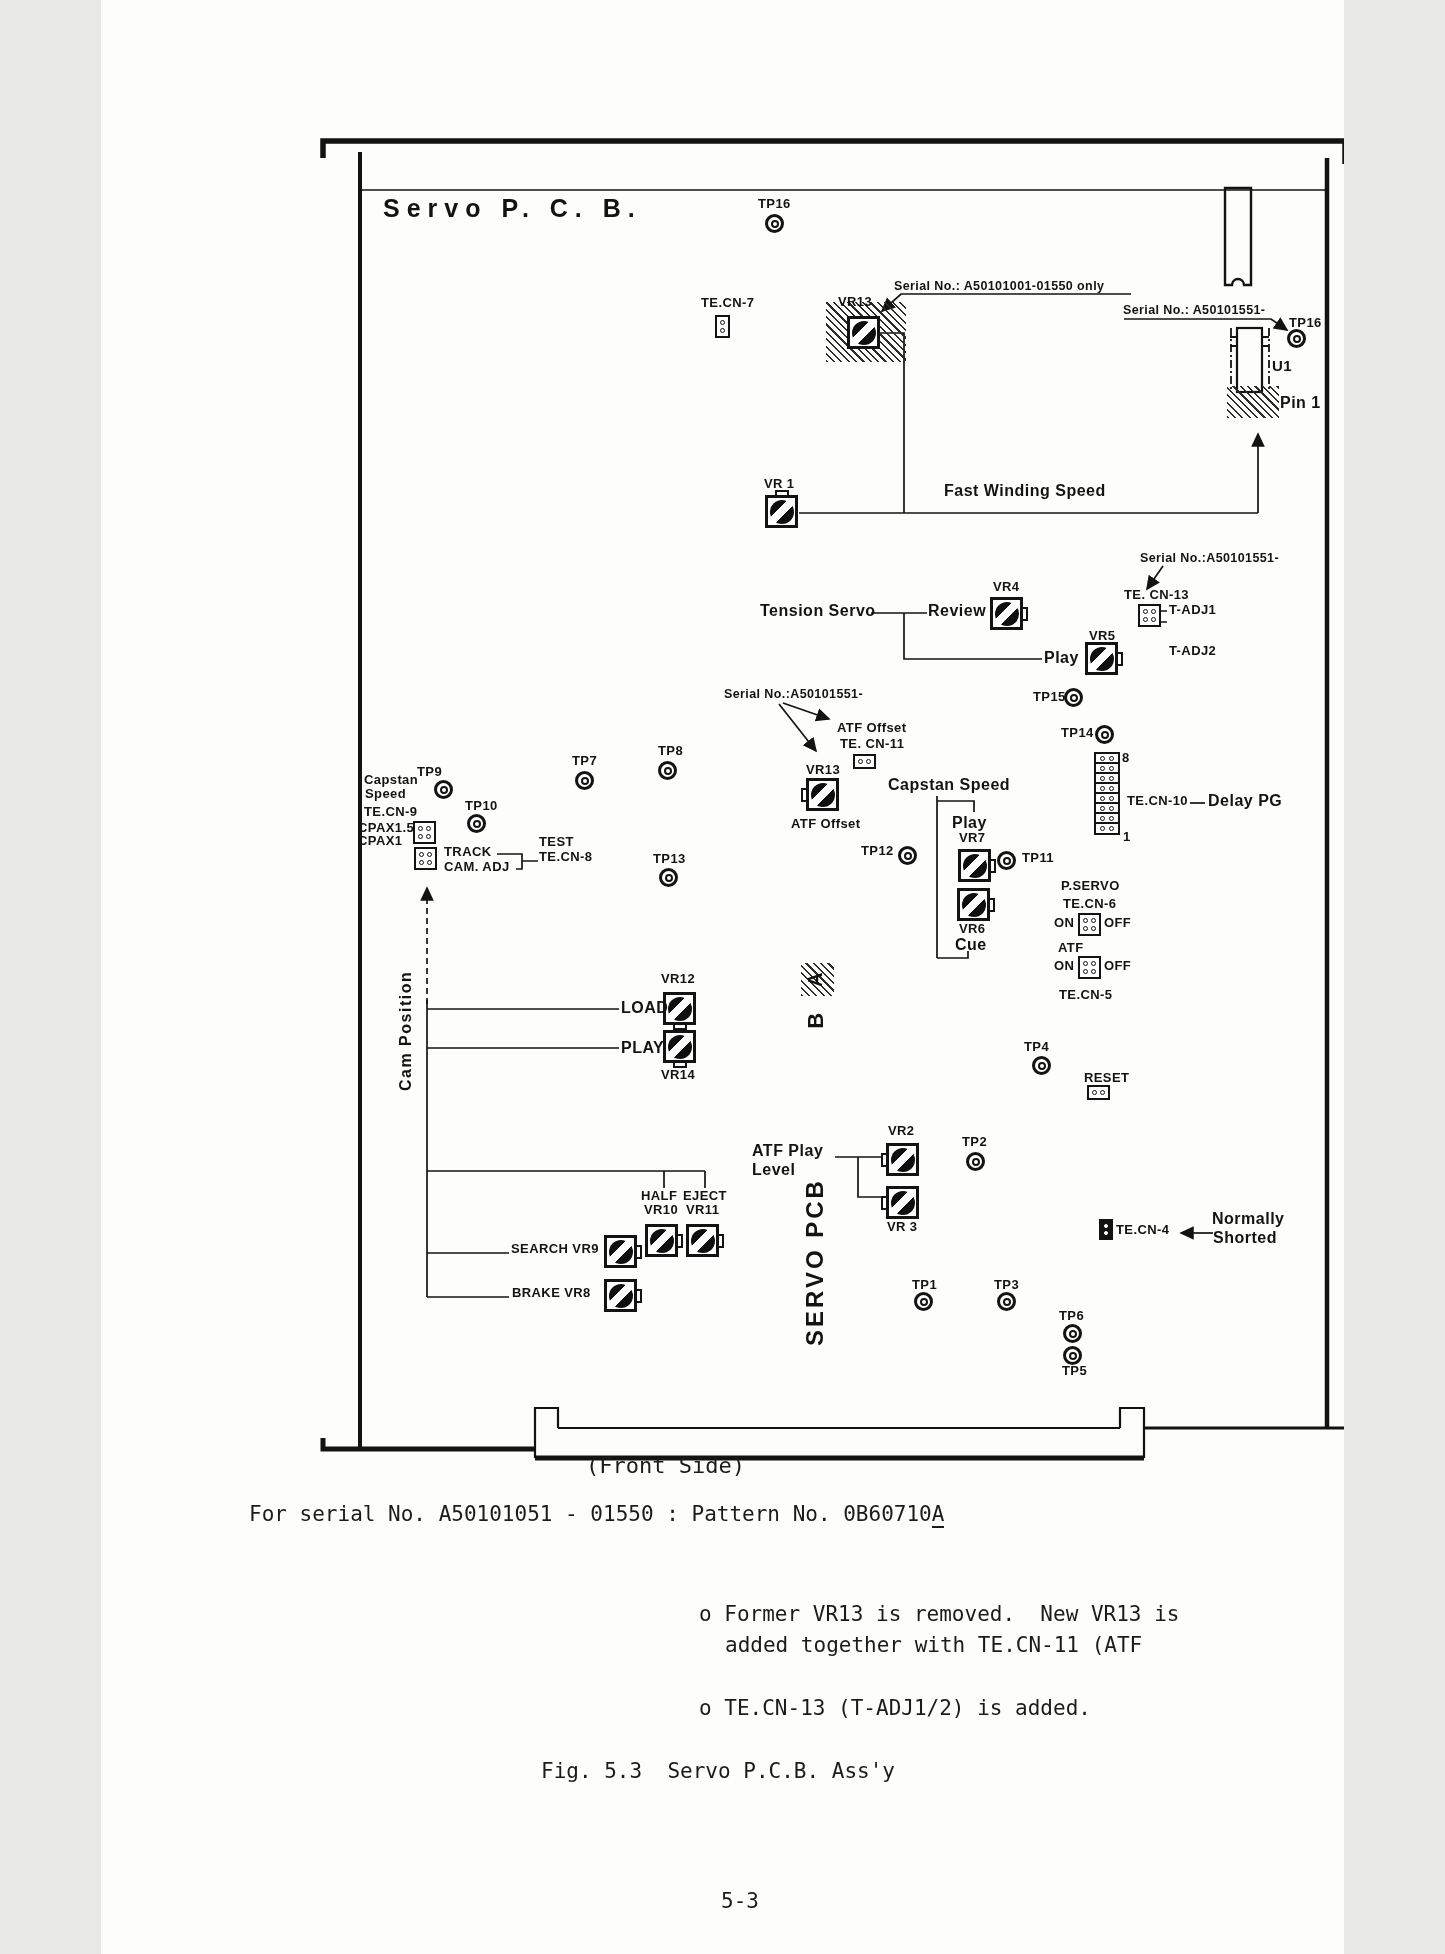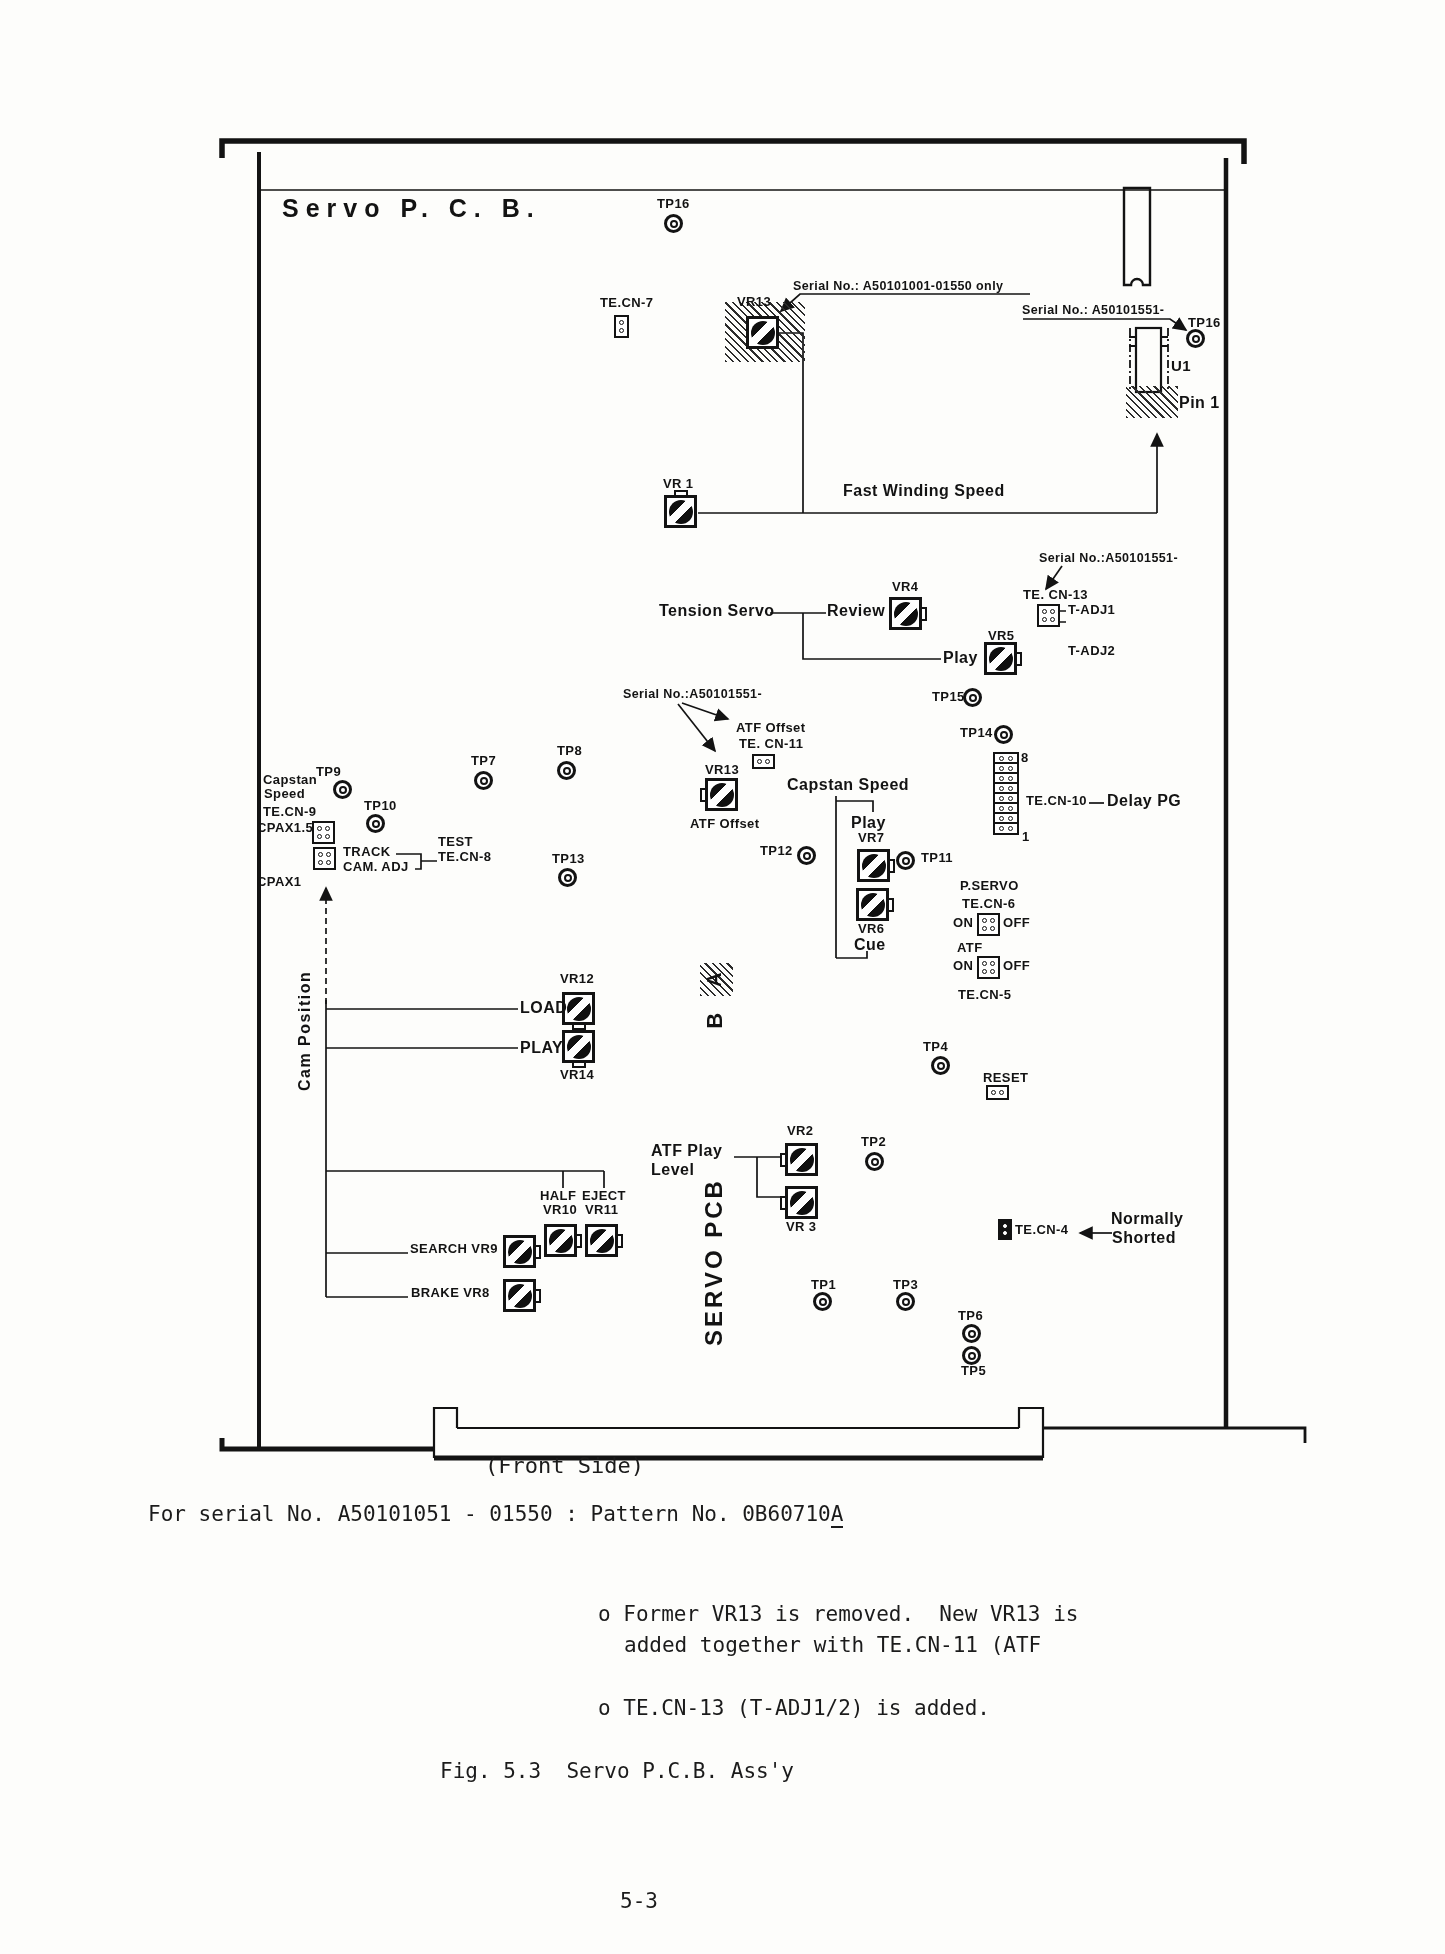--- a/index.html
+++ b/index.html
@@ -1,16 +1,16 @@
 <!DOCTYPE html>
 <html><head>
 <meta charset="utf-8">
 <style>
   html,body{margin:0;padding:0;background:#e8e8e4;}
-  .page{position:relative;width:1445px;height:1954px;background:#fdfdfb;margin:0 auto;overflow:hidden;
+  .page{position:relative;width:1243px;height:1954px;background:#fdfdfb;margin:0 auto;overflow:hidden;
         font-family:"Liberation Sans",sans-serif;color:#131313;}
   svg.overlay{position:absolute;left:0;top:0;width:1445px;height:1954px;pointer-events:none;}
   .lbl{position:absolute;font:700 13px/1.15 "Liberation Sans",sans-serif;color:#131313;
        letter-spacing:.4px;white-space:nowrap;}
   .md{font-size:16px;letter-spacing:.5px;}
   .sm{font-size:12.5px;}
   .btitle{font-size:25px;font-weight:600;letter-spacing:7px;}
   .mono{position:absolute;font:400 21px/1.25 "DejaVu Sans Mono","Liberation Mono",monospace;
         color:#1b1b1b;white-space:pre;}
   .mono.fs22{font-size:22px;}
@@ -300,21 +300,21 @@
   <div class="lbl" style="left:983px;top:1071px">RESET</div>
   <div class="cn c2" style="left:986px;top:1085px">
       <i class="hole"></i>
       <i class="hole"></i>
     </div>
 
   <div class="lbl" style="left:263px;top:773px">Capstan</div>
   <div class="lbl" style="left:264px;top:787px">Speed</div>
   <div class="lbl" style="left:263px;top:805px">TE.CN-9</div>
   <div class="lbl" style="left:257px;top:821px">CPAX1.5</div>
-  <div class="lbl" style="left:257px;top:875px">CPAX1</div>
+  <div class="lbl" style="left:257px;top:834px">CPAX1</div>
   <div class="cn c2" style="left:312px;top:821px">
       <i class="hole"></i>
       <i class="hole"></i>
       <i class="hole"></i>
       <i class="hole"></i>
     </div>
   <div class="cn c2" style="left:313px;top:847px">
       <i class="hole"></i>
       <i class="hole"></i>
       <i class="hole"></i>

